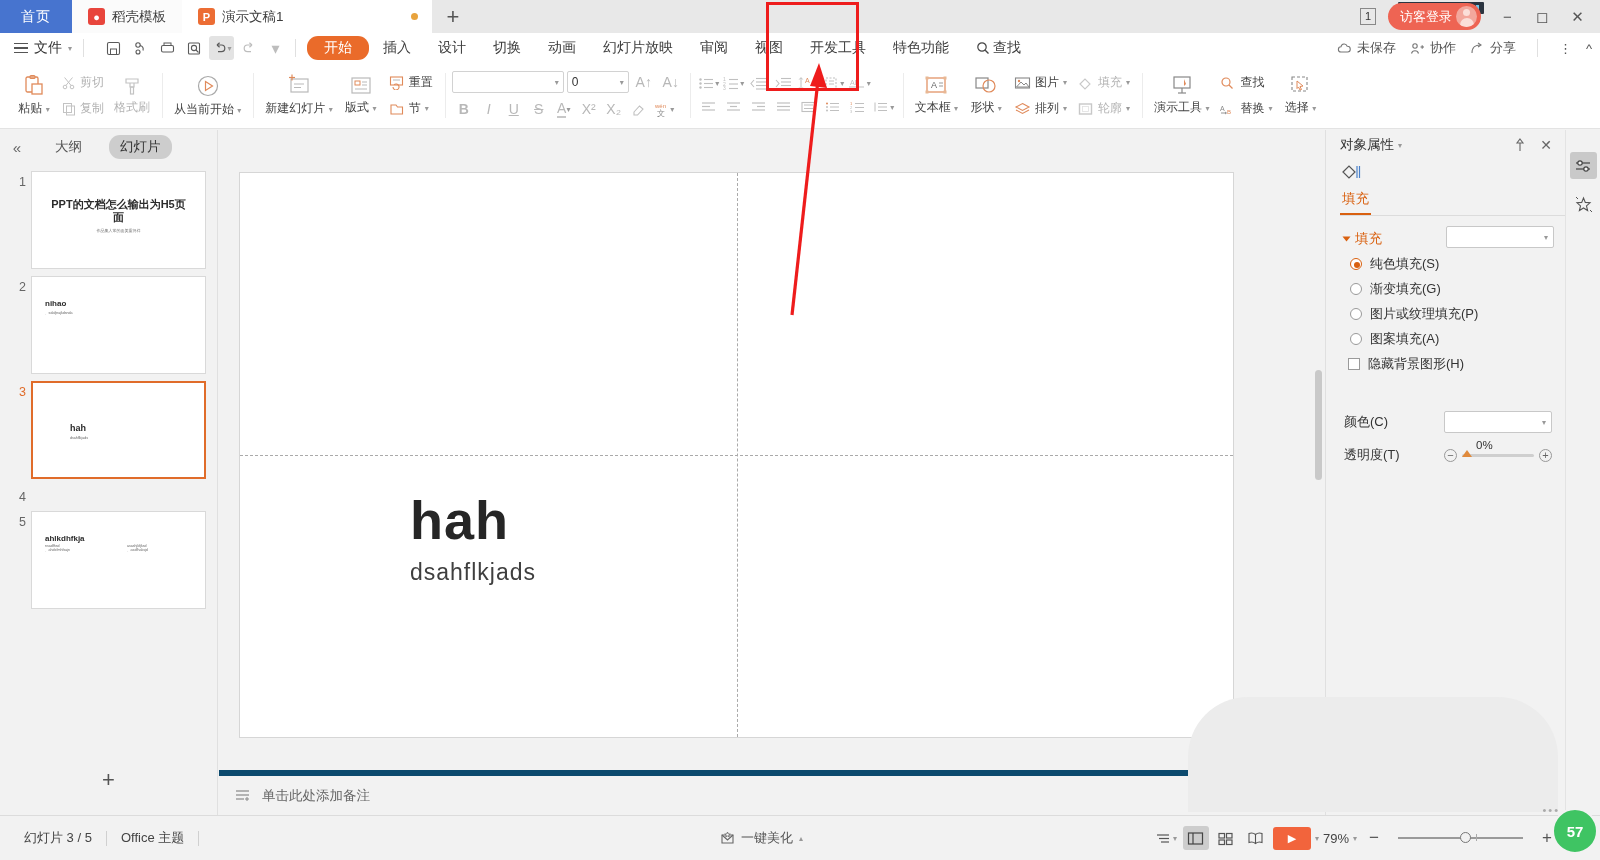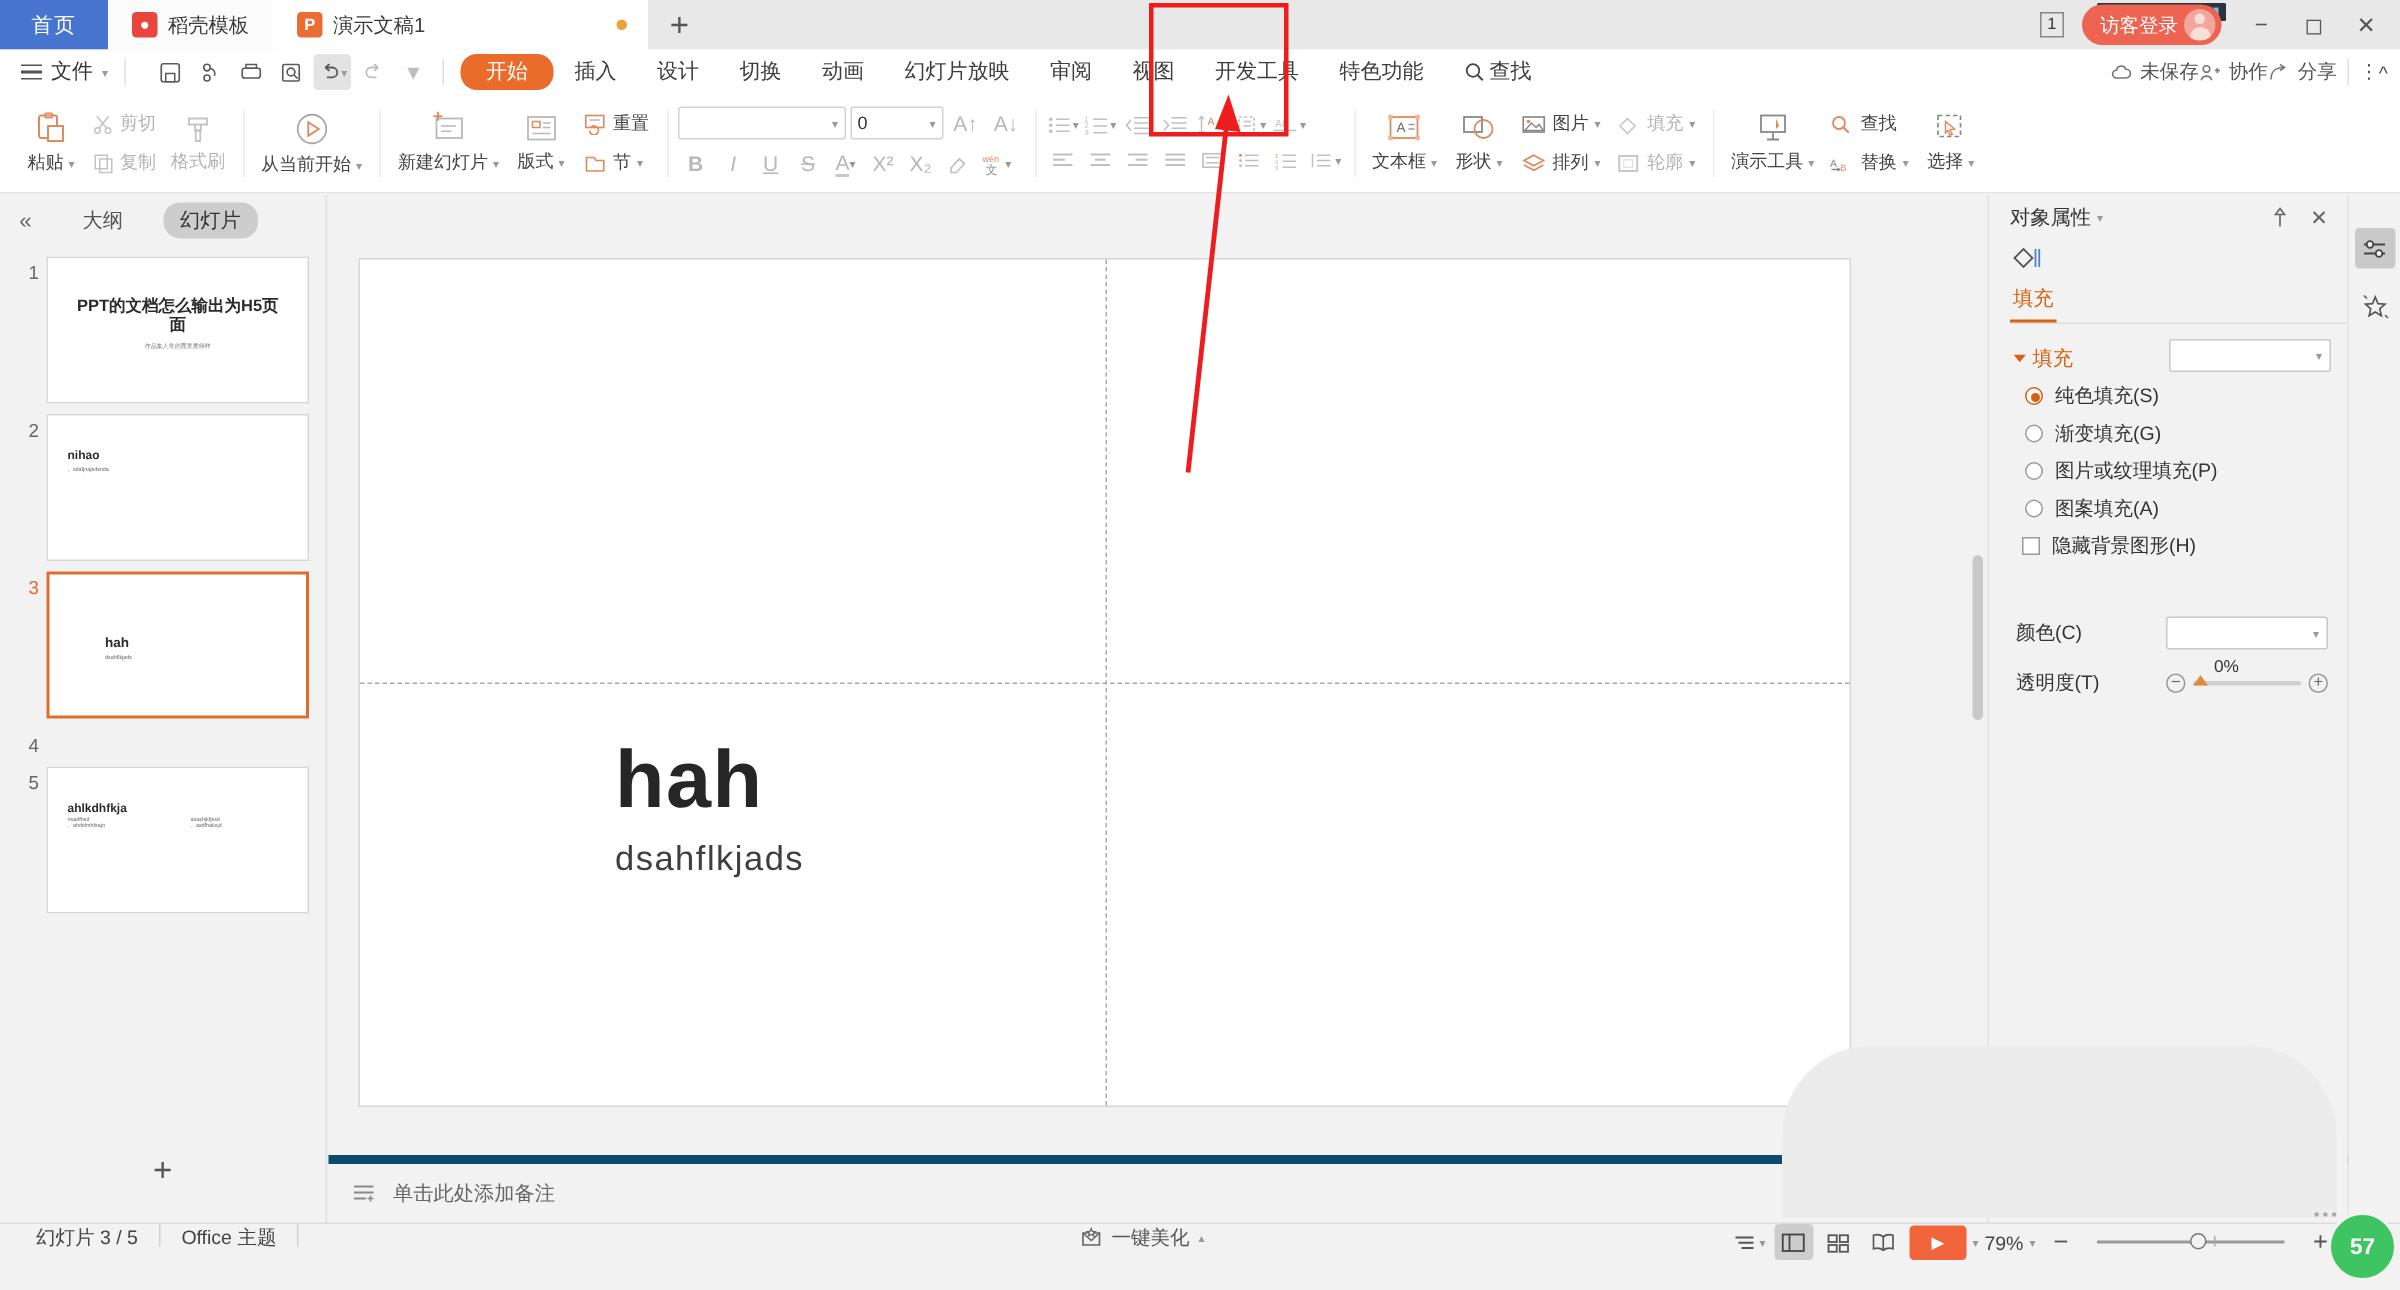--- a/index.html
+++ b/index.html
@@ -97,21 +97,21 @@
   .vsep { width: 1px; height: 18px; background: #e0e0e0; margin: 0 7px; }
   .ribbon-tabs { display: flex; align-items: center; gap: 1px; margin-left: 4px; }
   .rtab {
     font-size: 14px; color: #3d3d3d; padding: 3px 13px; border-radius: 11px;
     white-space: nowrap;
   }
   .rtab.active { background: #ea6b2a; color: #fff; padding: 3px 17px; }
   .find-btn { display: flex; align-items: center; gap: 3px; font-size: 14px; color: #3d3d3d; margin-left: 14px; }
   .mb-right {
     position: absolute; right: 8px; top: 0; height: 30px;
-    display: flex; align-items: center;  justify-content: space-between;
+    display: flex; align-items: center; gap: 14px; justify-content: space-between;
   }
   .mb-item { display: flex; align-items: center; gap: 5px; font-size: 13px; color: #555; }
 
   
   .ribbon {
     position: absolute; top: 63px; left: 0; width: 1600px; height: 66px;
     background: #fff; border-bottom: 1px solid #e3e3e3;
     display: flex; align-items: stretch; padding-left: 4px;
   }
   .rgroup { display: flex; align-items: center; padding: 0 7px; position: relative; }
@@ -261,21 +261,21 @@
     background: #f2f2f2; border-left: 1px solid #e3e3e3;
     display: flex; flex-direction: column; align-items: center; padding-top: 22px; gap: 12px;
   }
   .rail-btn { width: 27px; height: 27px; display: flex; align-items: center; justify-content: center; border-radius: 3px; color: #555; }
   .rail-btn.on { background: #c9c9c9; }
 
   
   .statusbar {
     position: absolute; left: 0; bottom: 0; width: 1600px; height: 45px;
     background: #f2f2f2; border-top: 1px solid #dcdcdc;
-    display: flex; align-items: flex-start; padding: 0 10px;
+    display: flex; align-items: center; padding: 0 10px;
   }
   .sb-item { font-size: 13px; color: #444; padding: 0 14px; }
   .sb-sep { width: 1px; height: 15px; background: #d0d0d0; }
   .sb-center { position: absolute; left: 50%; transform: translateX(-80px); display: flex; align-items: center; gap: 6px; font-size: 13px; color: #555; }
   .sb-right { position: absolute; right: 10px; display: flex; align-items: center; gap: 4px; }
   .view-btn { width: 26px; height: 24px; display: flex; align-items: center; justify-content: center; color: #555; border-radius: 3px; }
   .view-btn.on { background: #cdcdcd; }
   .playbtn {
     width: 38px; height: 23px; background: #f2643c; border-radius: 3px;
     display: flex; align-items: center; justify-content: center; color: #fff; font-size: 11px;

